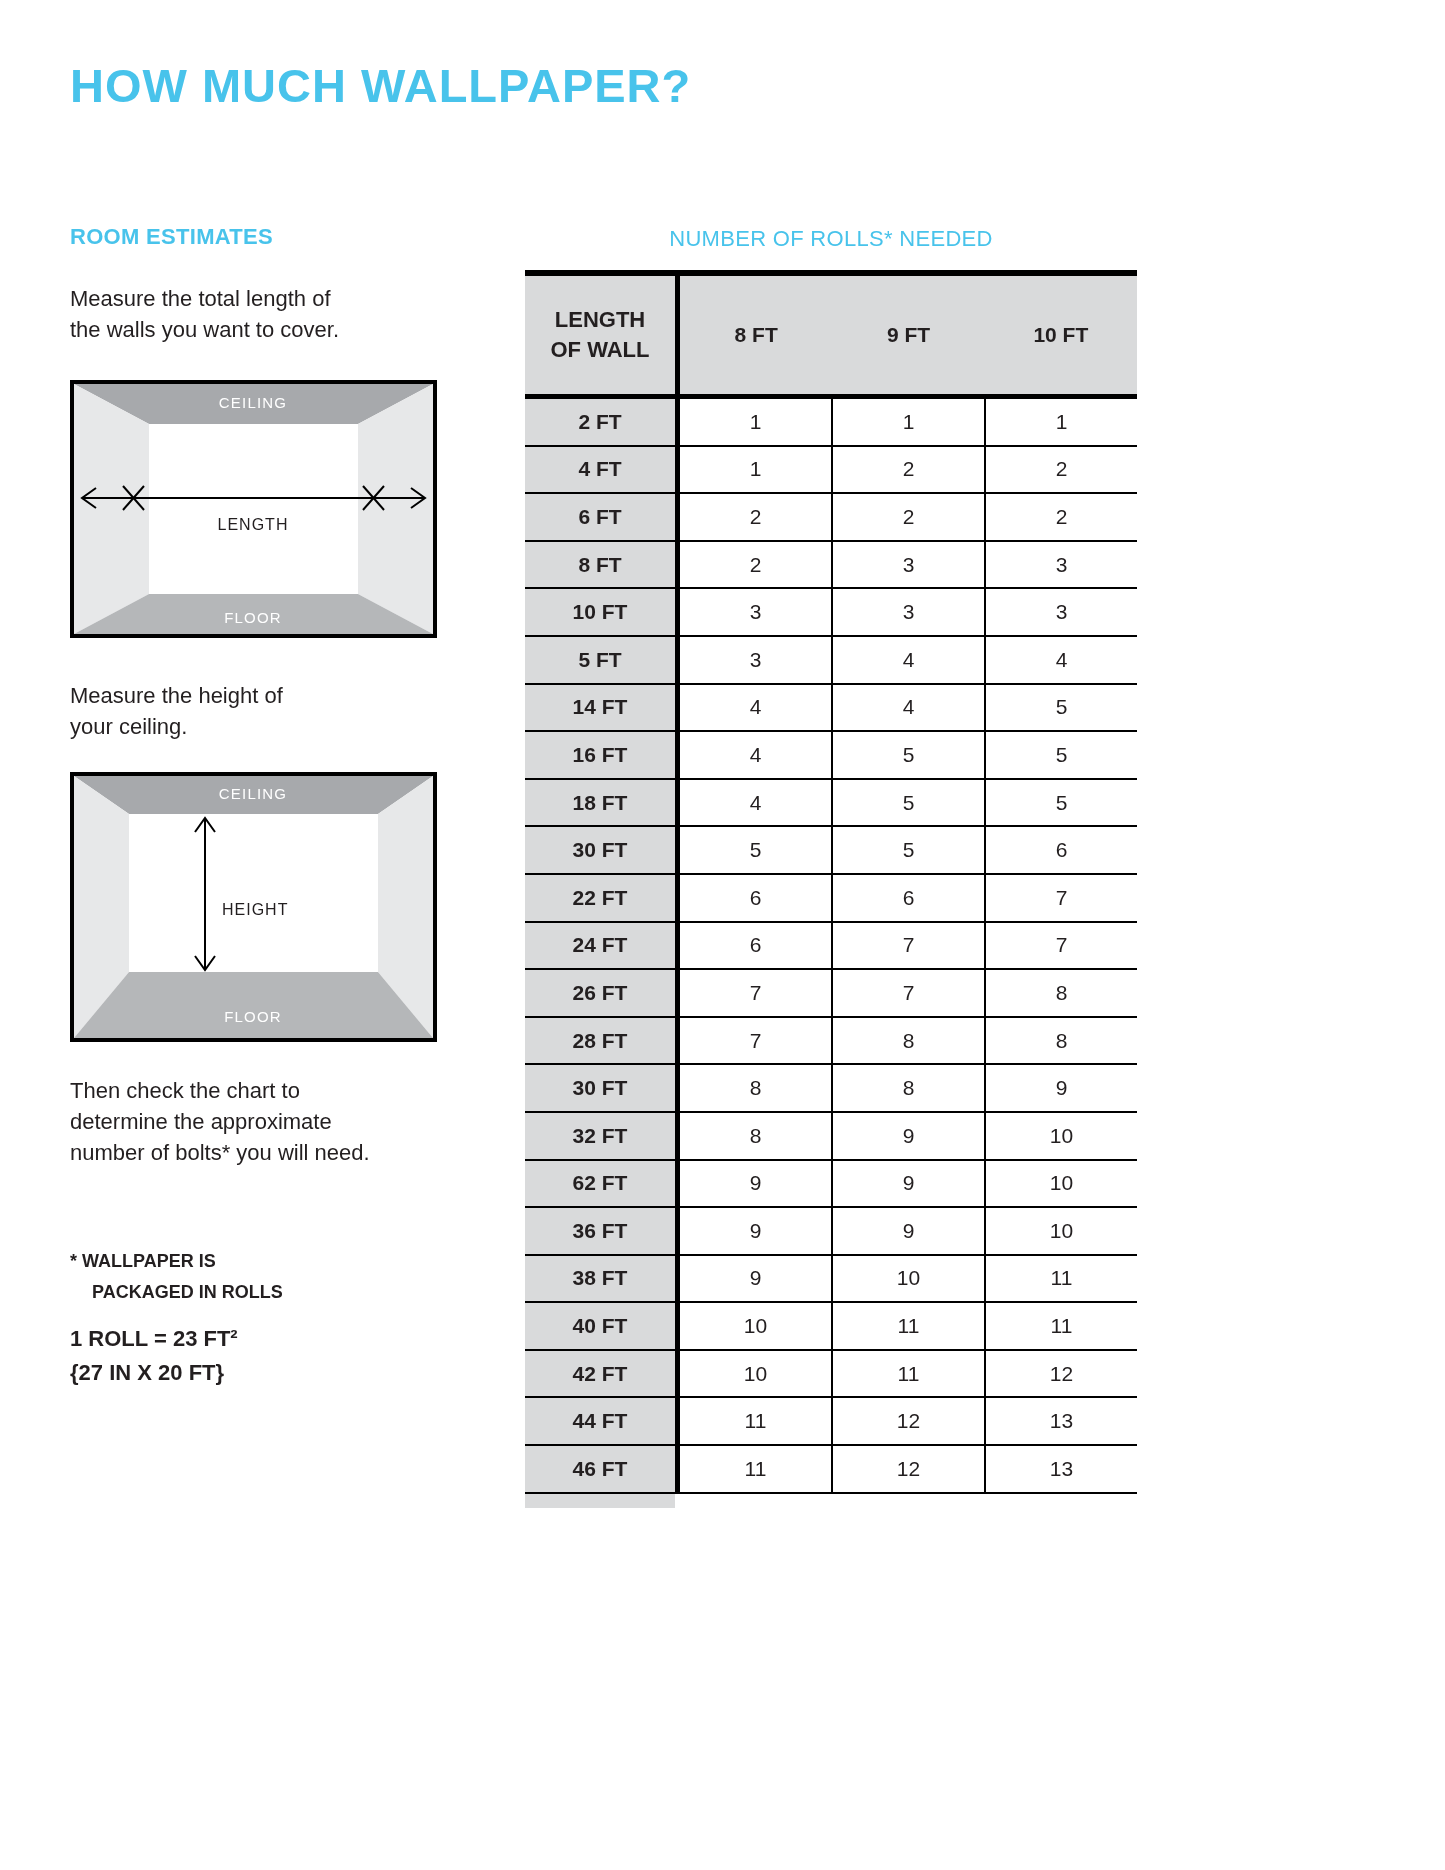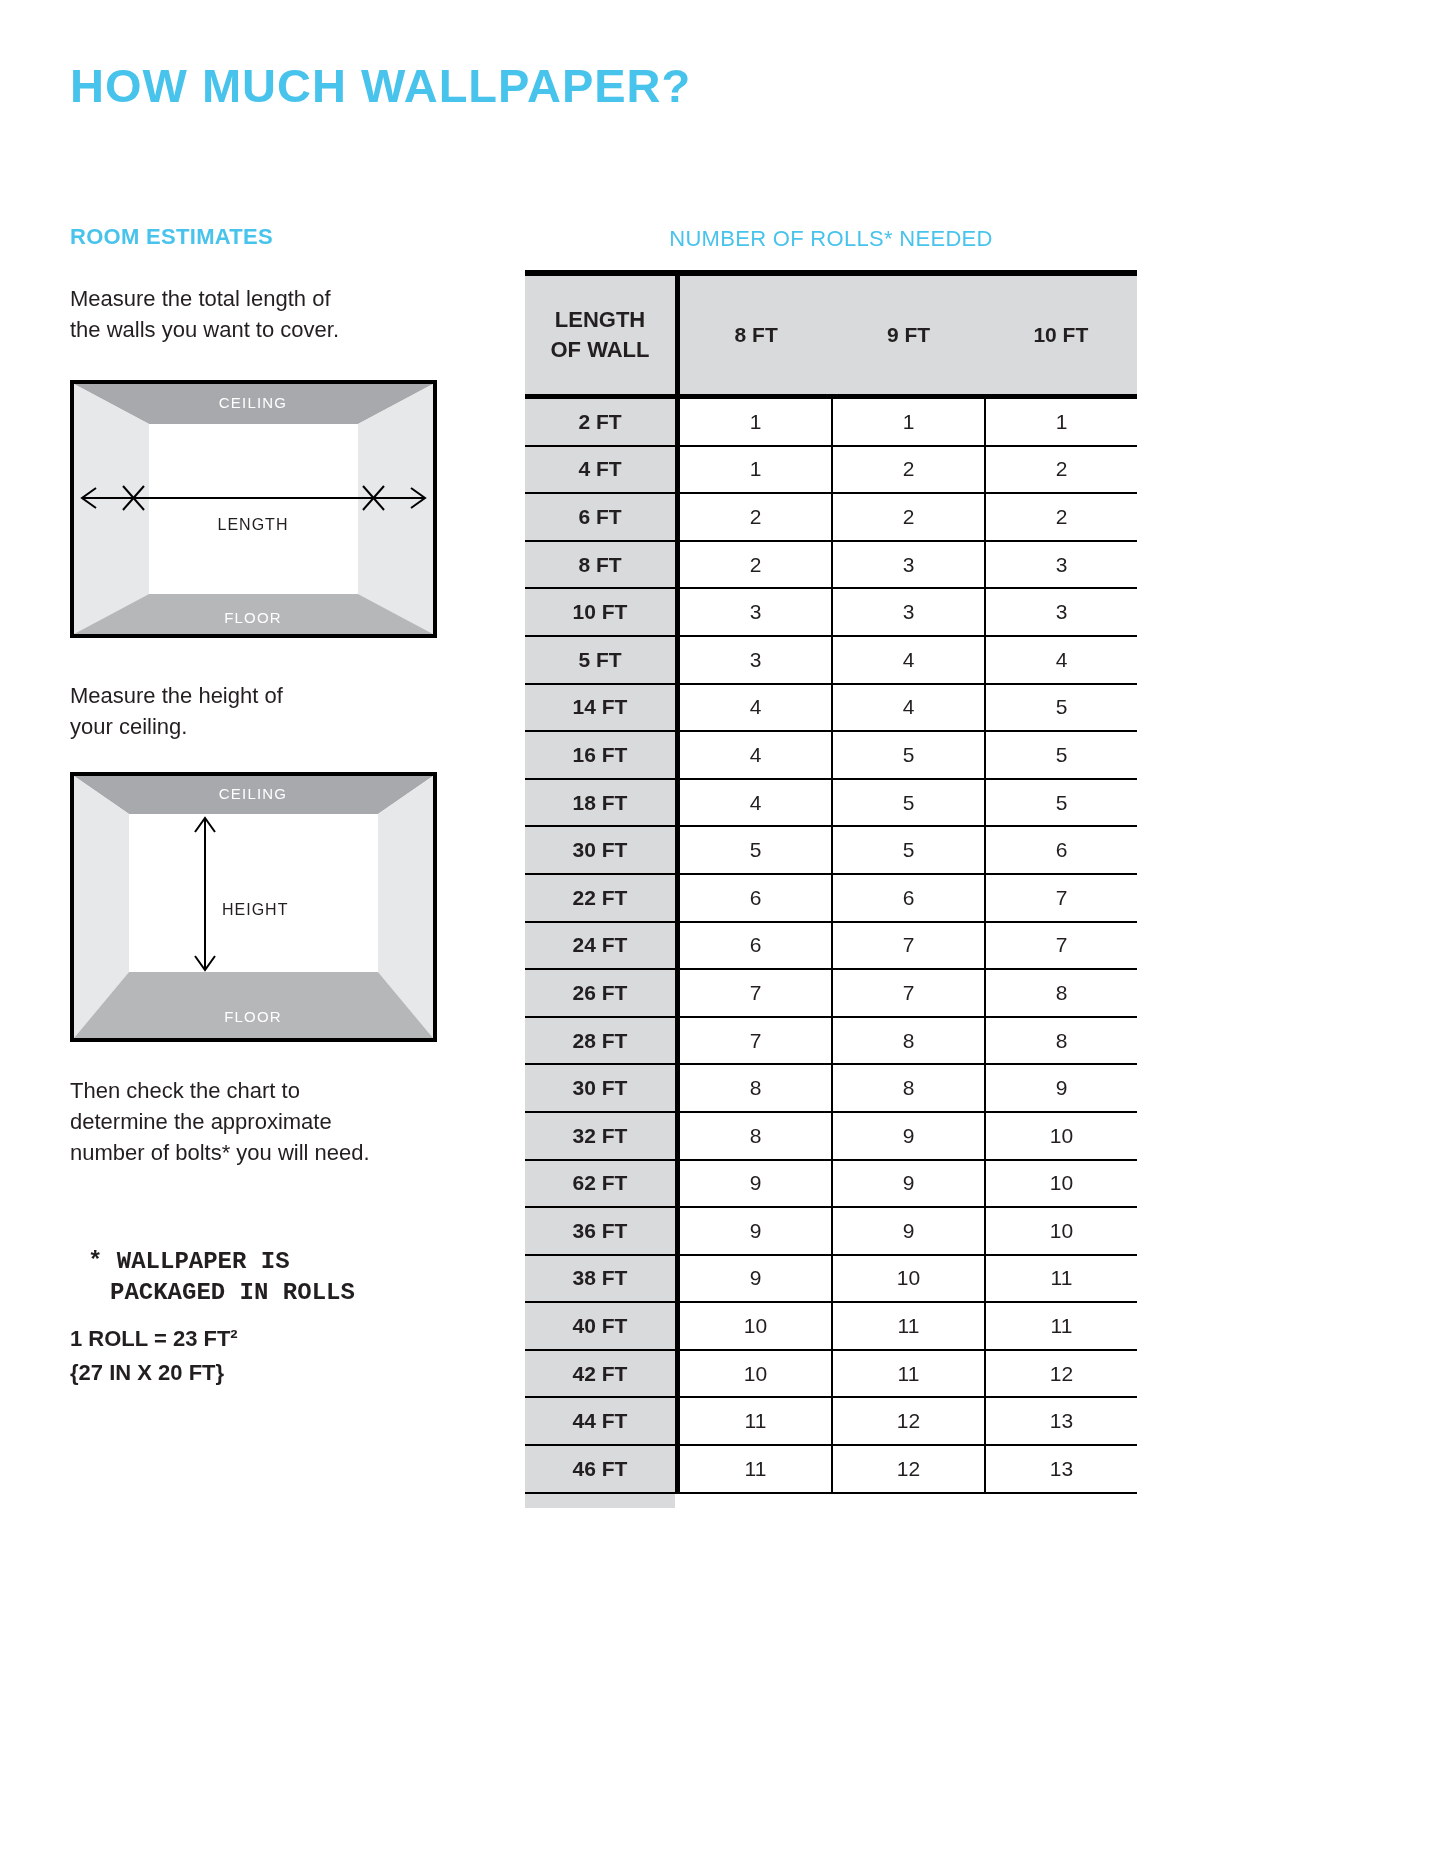--- a/index.html
+++ b/index.html
@@ -36,24 +36,23 @@
     left: 70px;
     font-size: 22px;
     line-height: 31px;
     white-space: pre-line;
   }
   .step1 { top: 283px; }
   .step2 { top: 680px; }
   .step3 { top: 1075px; }
 
   .footnote {
-    left: 88px; top: 1246px;
-    font-size: 24px; font-weight: bold;
+    left: 70px; top: 1246px;
+    font-size: 18px; font-weight: bold;
     line-height: 31px;
-    font-family: Liberation Mono, monospace;
   }
   .footnote .indent { padding-left: 22px; }
 
   .roll-spec {
     left: 70px; top: 1322px;
     font-size: 22px; font-weight: bold;
     line-height: 34px;
   }
 
   .diagram { left: 70px; }

